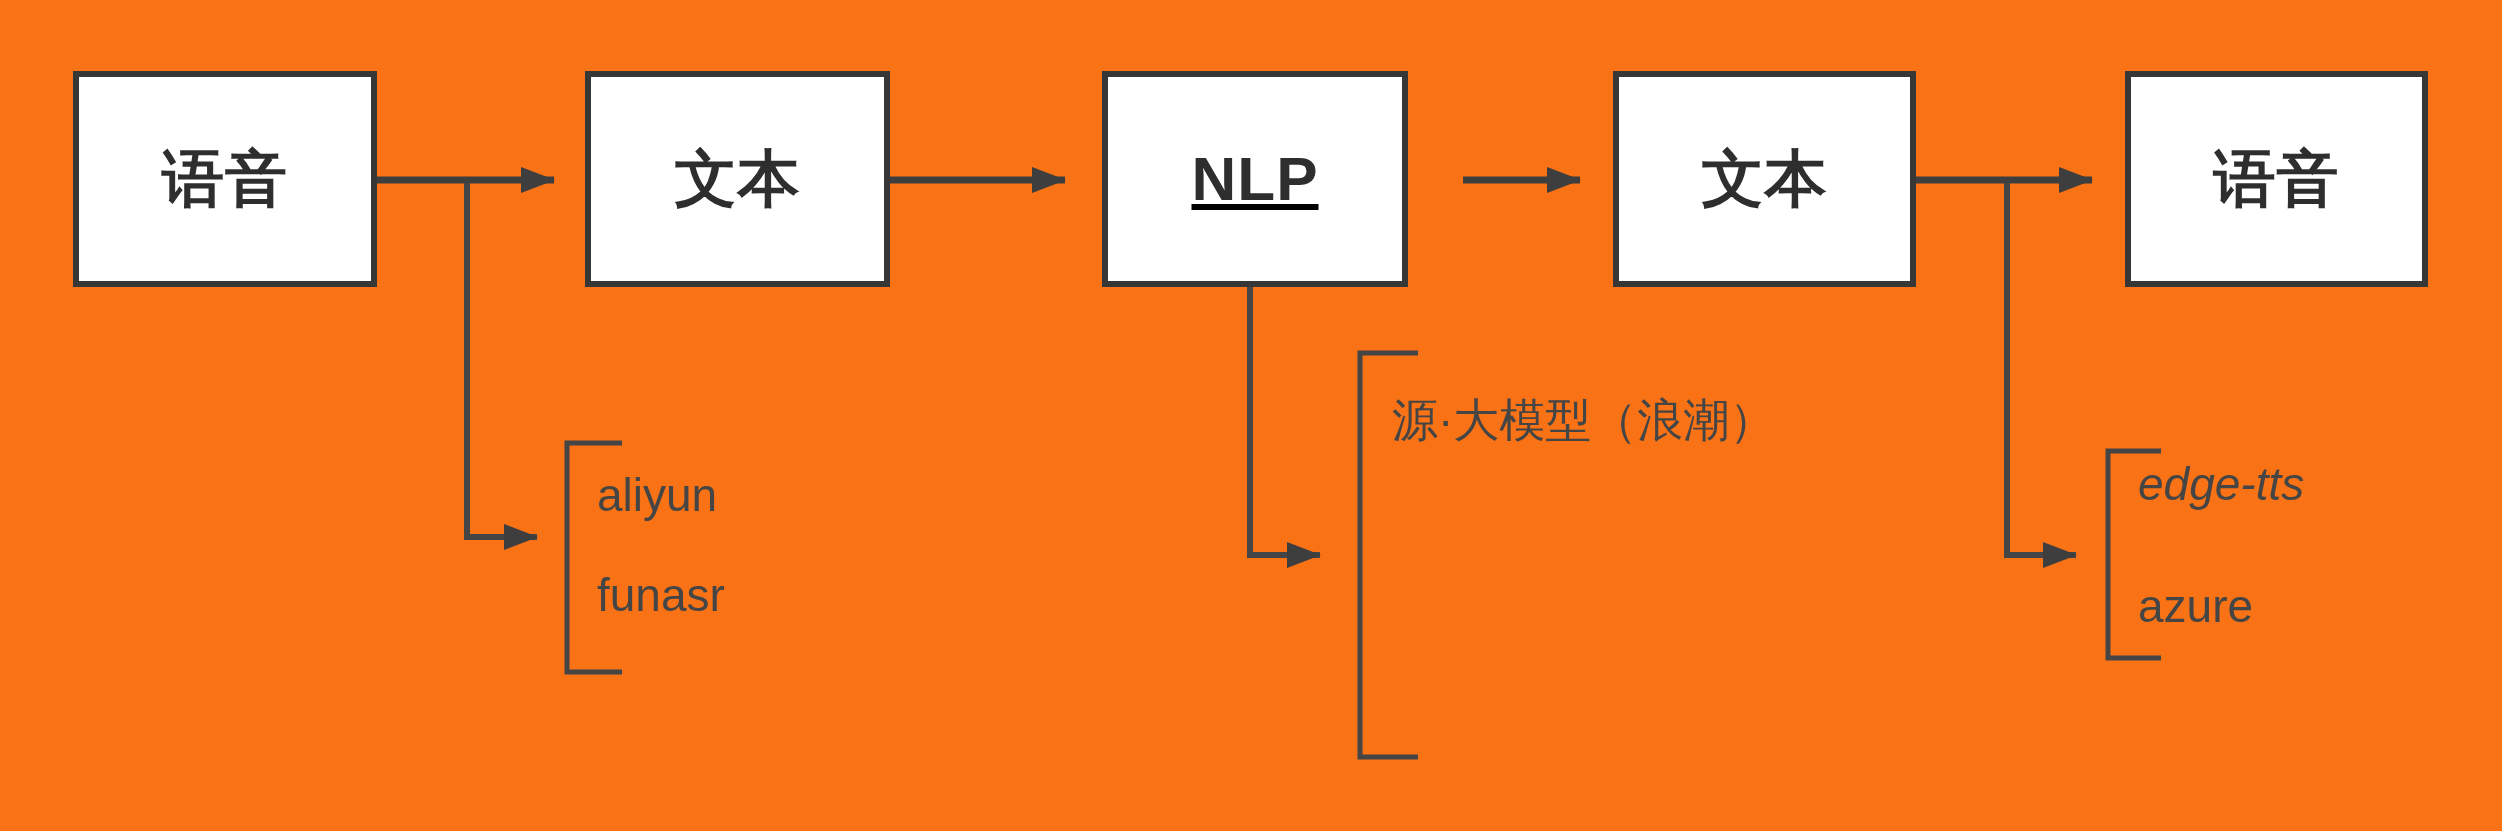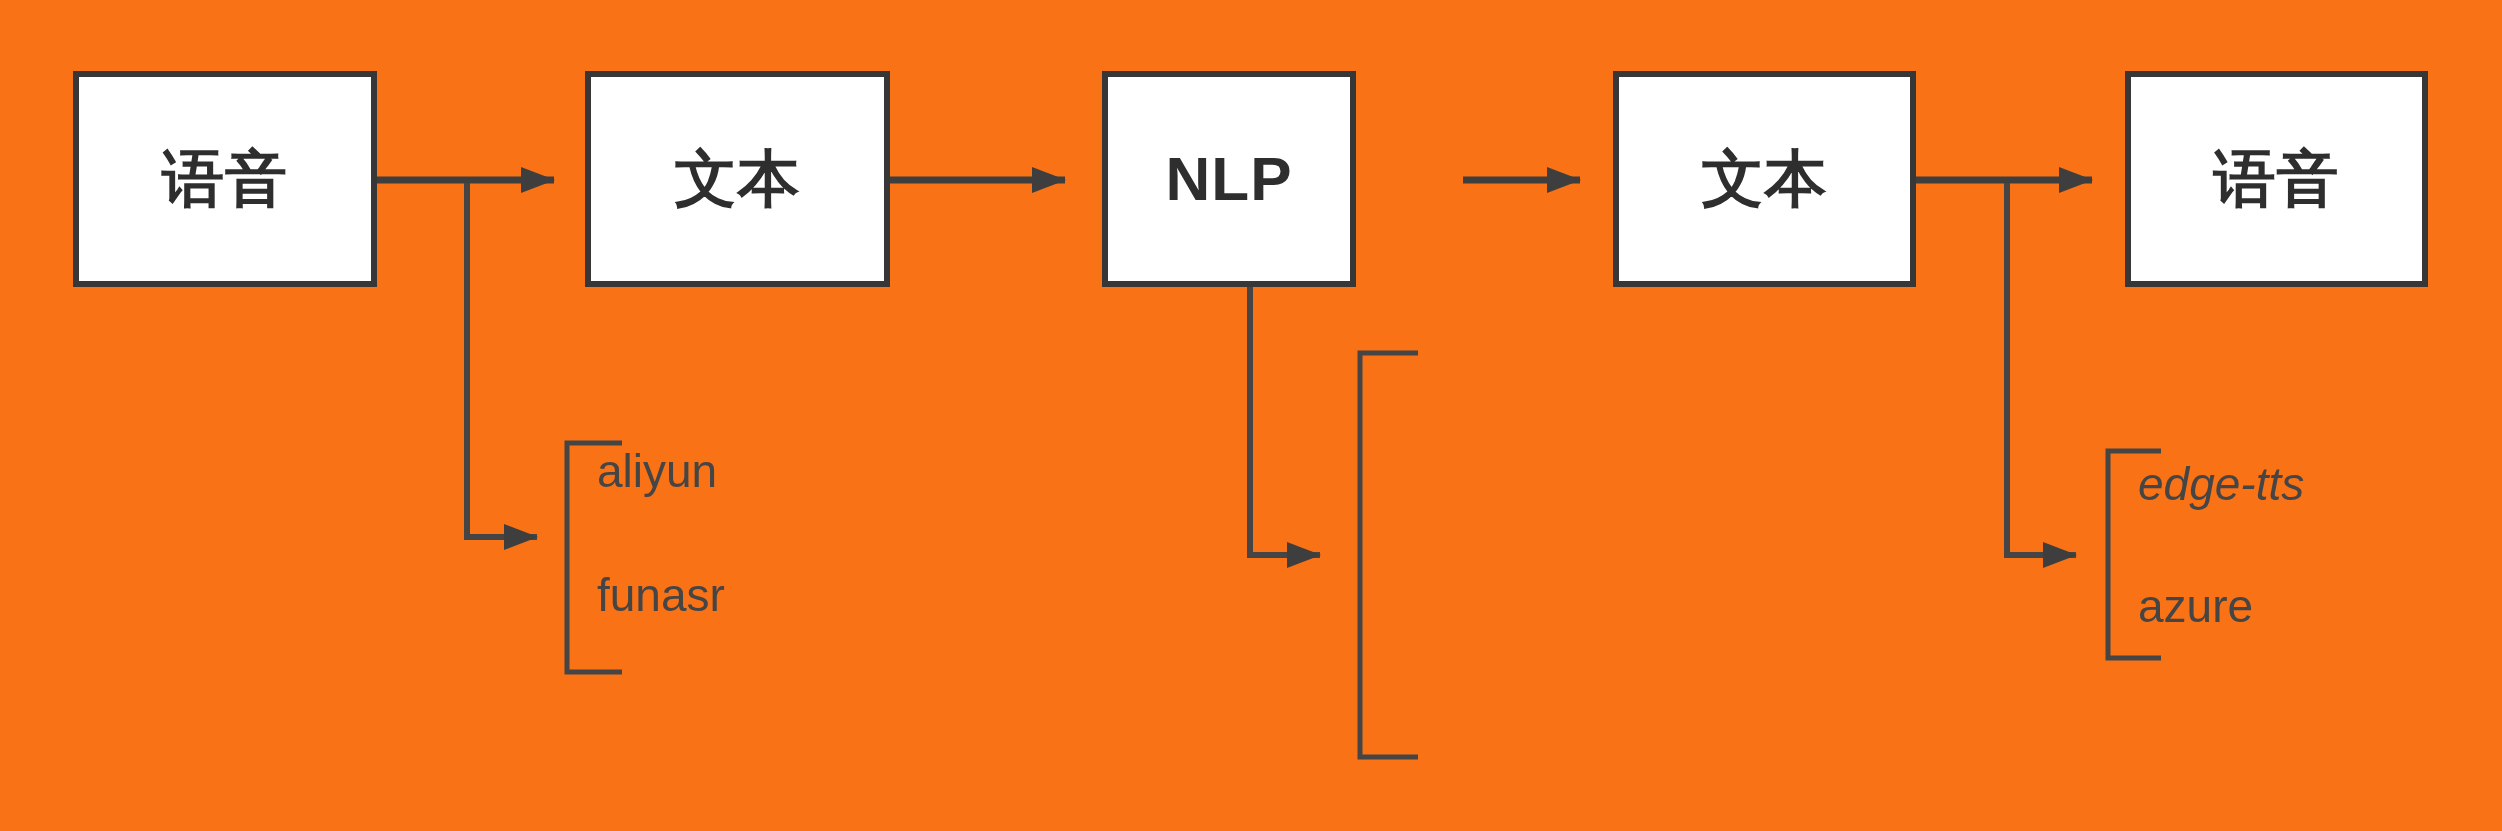--- a/index.html
+++ b/index.html
@@ -101,32 +101,33 @@
   </svg>
 
   <div class="node-box" style="left:73px; top:71px; width:304px; height:216px;">
     <span class="node-label">语音</span>
   </div>
 
   <div class="node-box" style="left:585px; top:71px; width:305px; height:216px;">
     <span class="node-label">文本</span>
   </div>
 
-  <div class="node-box" style="left:1102px; top:71px; width:254px; height:216px;">
+  <div class="node-box" style="left:1102px; top:71px; width:306px; height:216px;text-decoration:underline;">
     <span class="node-label">NLP</span>
   </div>
 
   <div class="node-box" style="left:1613px; top:71px; width:303px; height:216px;">
     <span class="node-label">文本</span>
   </div>
 
   <div class="node-box" style="left:2125px; top:71px; width:303px; height:216px;">
     <span class="node-label">语音</span>
   </div>
 
-  <div class="opt-label" style="left:597px; top:448px;text-align:center;">aliyun</div>
+  <div class="opt-label" style="left:597px; top:472px;text-align:center;">aliyun</div>
   <div class="opt-label" style="left:597px; top:572px;">funasr</div>
 
+  <div class="opt-label" style="left:1392px; top:397px;">源·大模型（浪潮）</div>
 
   <div class="opt-label" style="left:2138px; top:461px;font-style:italic;">edge-tts</div>
   <div class="opt-label" style="left:2138px; top:583px;">azure</div>
 
 </div>
 
 </body></html>

